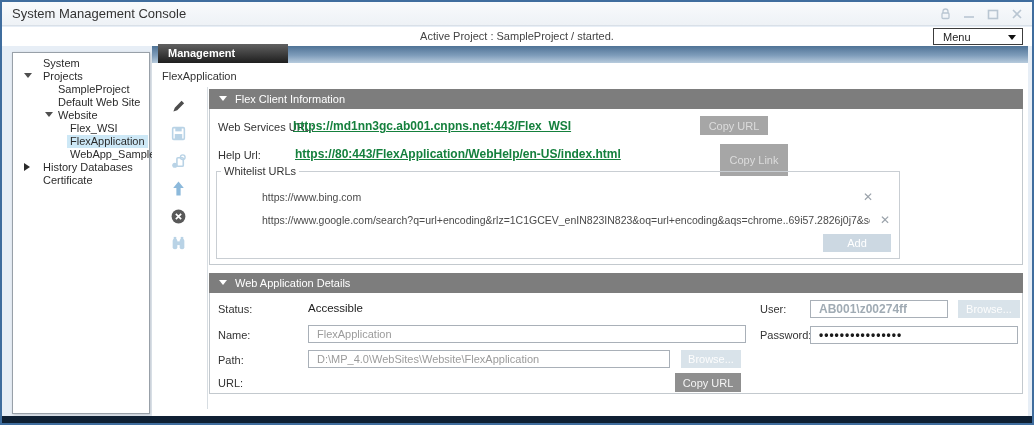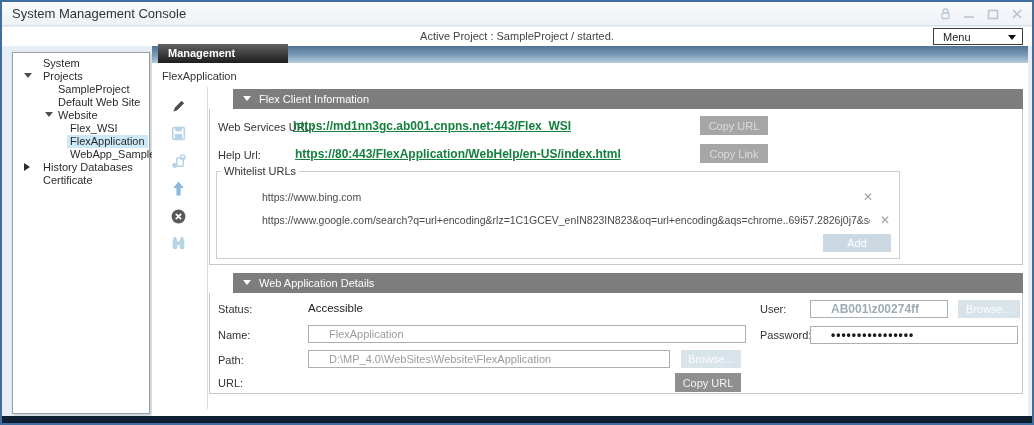--- a/index.html
+++ b/index.html
@@ -53,21 +53,21 @@
   .main{ position:absolute; left:150px; top:61px; width:876px; height:353px; background:#fff; }
   .breadcrumb{ position:absolute; left:10px; top:7px; font-size:11px; color:#333; }
 
   .vtoolbar{ position:absolute; left:18px; top:29px; width:20px; }
   .ticon{ position:absolute; left:0; width:17px; height:17px; }
   .vline{ position:absolute; left:55px; top:24px; width:1px; height:322px; background:#d7dde2; }
 
   
   .section{ position:absolute; left:57px; width:814px; }
   .sec-head{ height:20px; background:#7d7d7d; color:#fff; font-size:11px; line-height:20px;
-             padding-left:26px; position:relative;margin-left:24px; }
+             padding-left:26px; position:relative; }
   .sec-head .tri{ position:absolute; left:10px; top:7px; width:0; height:0;
                   border-left:4px solid transparent; border-right:4px solid transparent;
                   border-top:5px solid #fff; }
   .sec-body{ position:relative; background:#fff; border:1px solid #c3c9ce; border-top:none; }
 
   .flabel{ position:absolute; font-size:11px; color:#333; }
   .link{ position:absolute; font-size:12px; font-weight:bold; color:#15803d;
          text-decoration:underline; white-space:nowrap; }
   .btn{ position:absolute; font-size:11px; text-align:center; border:none; cursor:default; }
   .btn.copy-top{ background:#a6a6a6; color:#dcdcdc; }
@@ -77,21 +77,21 @@
 
   fieldset.whitelist{ position:absolute; left:6px; top:56px; width:684px; height:94px;
                       border:1px solid #c9ced3; }
   fieldset.whitelist legend{ font-size:11px; color:#333; margin-left:4px; padding:0 3px; }
   .wl-row{ position:absolute; left:0; right:0; height:15px; }
   .wl-url{ position:absolute; left:45px; top:0; font-size:10.5px; color:#4a4a4a;
            white-space:nowrap; overflow:hidden; max-width:608px; }
   .wl-x{ position:absolute; top:-1px; font-size:12px; color:#9aa2aa; }
 
   .field{ position:absolute; height:18px; border:1px solid #a9b0b8; background:#fff;
-          font-family:"Liberation Sans",sans-serif; font-size:11px; color:#9b9b9b; padding:0 20px; }
+          font-family:"Liberation Sans",sans-serif; font-size:11px; color:#9b9b9b; padding:0 8px; }
   .field.user{ font-weight:bold; color:#a0abb4; font-size:12px; }
   .field.pwd{ font-weight:bold; color:#1a1a1a; font-size:12px; letter-spacing:1px; }
   .value-text{ position:absolute; font-size:11.5px; color:#1c1c1c; }
 
   .bottom-bar{ position:absolute; left:0; right:0; bottom:0; height:7px; background:#0f2033; }
 </style>
 </head>
 <body>
 
 <div class="window">
@@ -198,21 +198,21 @@
         <span class="tri"></span>
         <span>Flex Client Information</span>
       </div>
       <div class="sec-body" style="height:156px;">
         <span class="flabel" style="left:8px; top:12px;">Web Services URL:</span>
         <a class="link" style="left:83px; top:10px;">https://md1nn3gc.ab001.cnpns.net:443/Flex_WSI</a>
         <button class="btn copy-top" style="left:490px; top:7px; width:68px; height:19px;">Copy URL</button>
 
         <span class="flabel" style="left:8px; top:40px;">Help Url:</span>
         <a class="link" style="left:85px; top:38px;">https://80:443/FlexApplication/WebHelp/en-US/index.html</a>
-        <button class="btn copy-top" style="left:490px; top:35px; width:68px; height:19px;">Copy Link</button>
+        <button class="btn copy-top" style="left:510px; top:35px; width:68px; height:32px;">Copy Link</button>
 
         <fieldset class="whitelist">
           <legend>Whitelist URLs</legend>
           <div class="wl-row" style="top:14px;">
             <span class="wl-url">https://www.bing.com</span>
             <span class="wl-x" style="right:26px;">✕</span>
           </div>
           <div class="wl-row" style="top:37px;">
             <span class="wl-url">https://www.google.com/search?q=url+encoding&amp;rlz=1C1GCEV_enIN823IN823&amp;oq=url+encoding&amp;aqs=chrome..69i57.2826j0j7&amp;sourceid=cl</span>
             <span class="wl-x" style="right:9px;">✕</span>

